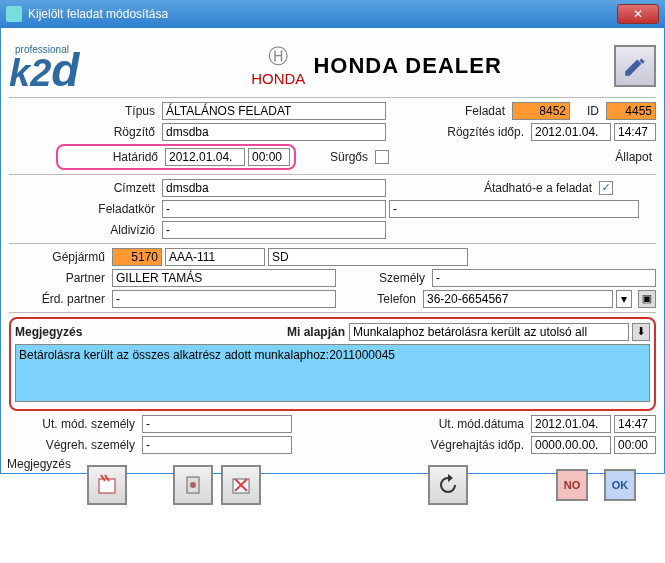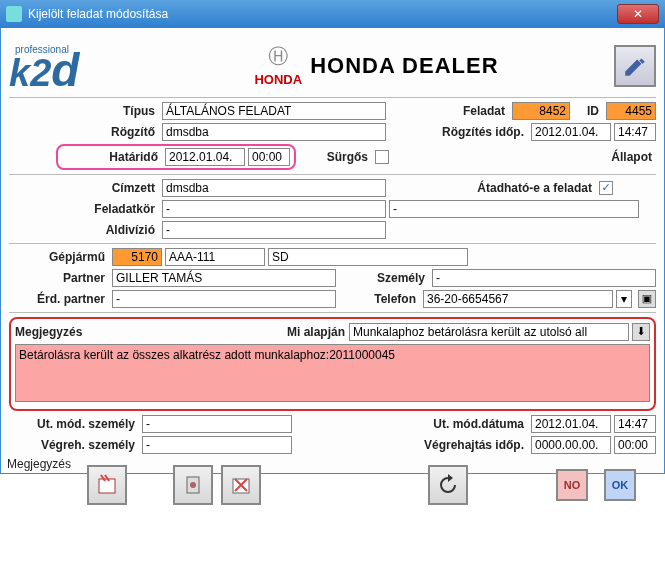--- a/index.html
+++ b/index.html
@@ -12,40 +12,40 @@
 
 .container { padding: 6px 8px; background: #fdfdfd; border:1px solid #3a8ad6; border-top:none; height: 446px; position: relative;}
 
 .header { display: flex; align-items: center; height: 64px; border-bottom: 1px solid #bbb; margin-bottom: 4px;}
 .logo { width: 130px; }
 .logo .prof { font-size: 10px; color: #2c6aa0; padding-left: 6px;}
 .logo .k2d { font-size: 38px; font-weight: bold; color: #2c6aa0; font-style: italic; line-height: 30px;}
 .logo .k2d .d { font-size: 46px; }
 .hdr-spacer { flex: 1;}
 .honda { text-align: center; }
-.honda .hlogo { color: #c00; font-size: 13px; font-weight: bold; }
+.honda .hlogo { color: #c00; font-size: 15px; font-weight: normal; }
 .honda .hicon { display:block; font-size:20px;color:#888;}
 .dealer { font-size: 22px; font-weight: bold; letter-spacing: 1px; margin-left: 8px;}
 .editbtn { width: 42px; height: 42px; border: 2px solid #888; background: linear-gradient(#e8e8f0,#c8c8d8); display: flex; align-items: center; justify-content: center; margin-left: auto; }
 .editbtn svg { width: 26px; height: 26px; }
 
 .form { font-size: 12px; }
 .row { display: flex; align-items: center; margin-bottom: 3px; gap: 3px;}
-.lbl { text-align: right; font-weight: bold; padding-right: 4px; color: #222;}
+.lbl { text-align: right; font-weight: normal; padding-right: 4px; color: #222;}
 .fld { background: #fff; border: 1px solid #888; height: 18px; padding: 1px 3px; font-size: 12px; overflow: hidden; white-space: nowrap;}
 .fld.orange { background: #ff9933; text-align: right; }
 .sep { height: 1px; background: #bbb; margin: 4px 0;}
 .redbox { border: 2px solid #ec4899; border-radius: 8px; padding: 2px 4px; display: inline-flex; align-items: center; gap: 3px;}
 .chk { width: 14px; height: 14px; border: 1px solid #888; background: #fff; display: inline-block; vertical-align: middle;}
 .chk.checked::after { content: "✓"; color: #2c6aa0; font-size: 11px; display: block; line-height: 11px; text-align:center;}
 
 .megblock { border: 2px solid #d03030; border-radius: 8px; padding: 4px; margin: 2px 0;}
 .megrow { display: flex; align-items: center; margin-bottom: 3px;}
 .lbllt { font-weight: bold; font-size: 12px; color: #222;}
-.notes { width: 100%; height: 58px; border: 1px solid #888; background: #fca5a5; padding: 3px; font-size: 12px; resize: none;}
+.notes { width: 100%; height: 58px; border: 1px solid #888; background: #7dd3fc; padding: 3px; font-size: 12px; resize: none;}
 .dlbtn { width: 18px; height: 18px; border: 1px solid #888; background: #ddd; font-size: 11px; text-align:center; line-height:15px; margin-left: 3px;}
 
 .btnbar { display: flex; align-items: center; padding: 8px 20px 4px; gap: 8px;}
 .ibtn { width: 40px; height: 40px; border: 2px solid #888; background: linear-gradient(#f0f0f0,#d8d8d8); display: flex; align-items: center; justify-content: center;}
 .ibtn svg { width: 24px; height: 24px;}
 .btnbar .spacer { flex: 1;}
 .noOK { display: flex; gap: 16px; margin-left: 80px;}
 .noOK .b { width: 32px; height: 32px; border: 2px solid #888; font-size: 11px; font-weight: bold; display: flex; align-items:center; justify-content:center; flex-direction: column;}
 .noOK .no { background: #f5c0c0; color: #a03030;}
 .noOK .ok { background: #c0d5f5; color: #2050a0;}

